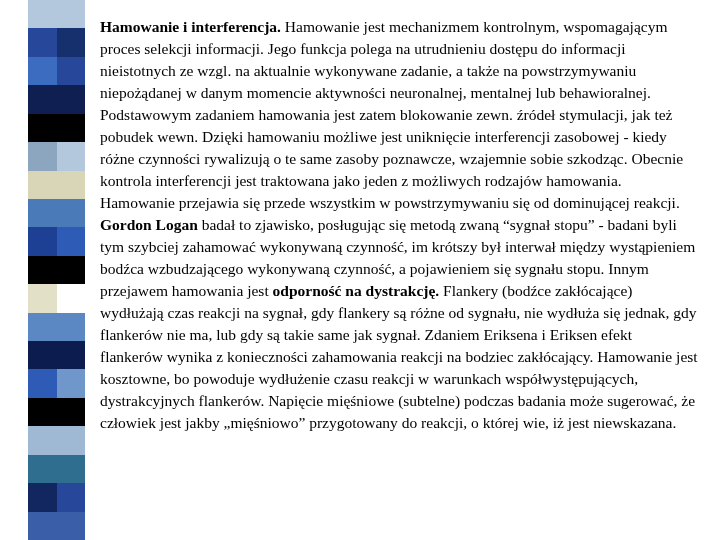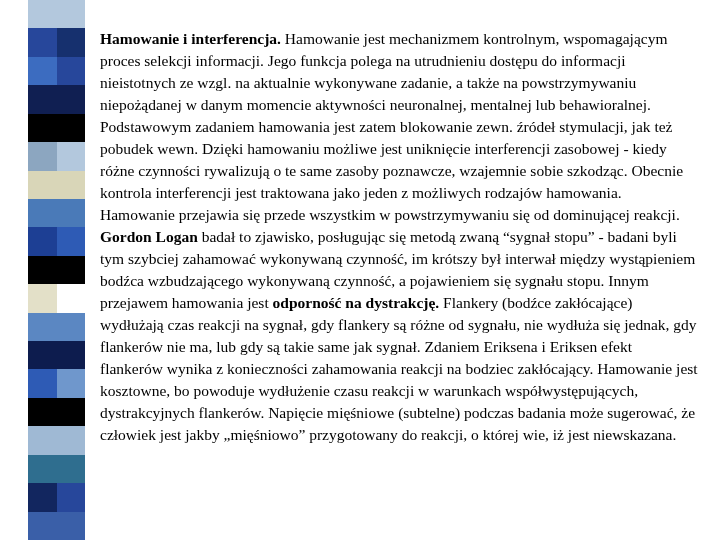--- a/index.html
+++ b/index.html
@@ -31,21 +31,21 @@
   .mosaic-row {
     flex: 1;
     display: flex;
   }
   .mosaic-cell {
     flex: 1;
   }
   .body-text {
     position: absolute;
     left: 100px;
-    top: 28px;
+    top: 16px;
     width: 598px;
     font-size: 15.5px;
     line-height: 22px;
     color: #000000;
     text-align: left;
   }
   .b {
     font-weight: bold;
   }
 </style>

